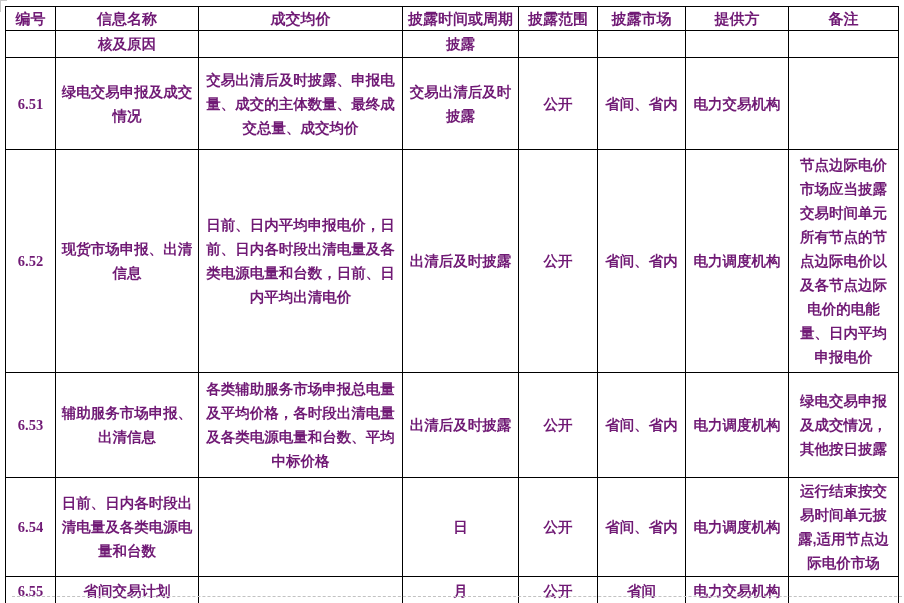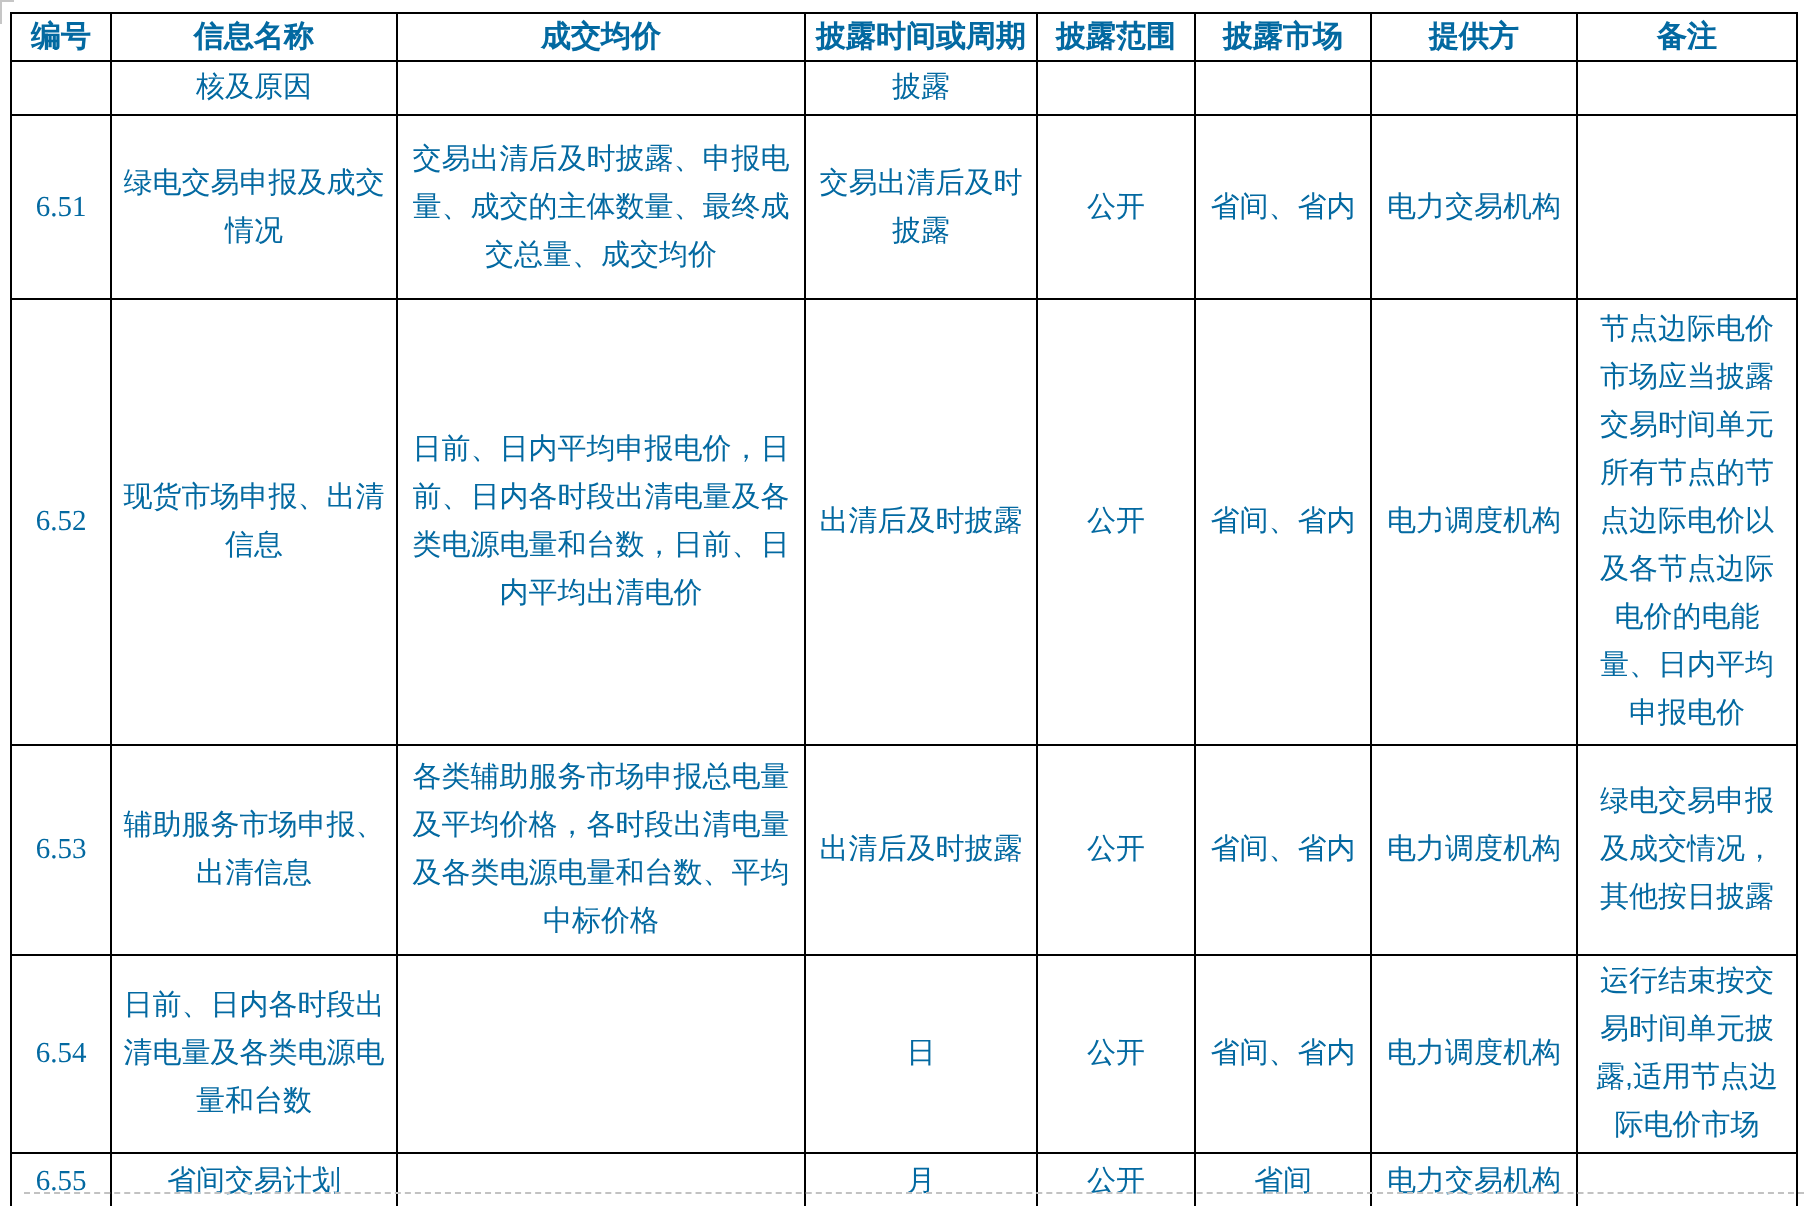--- a/index.html
+++ b/index.html
@@ -4,21 +4,21 @@
 <style>
   * { margin: 0; padding: 0; box-sizing: border-box; }
   html, body { background: #ffffff; }
   .page {
     position: relative;
     width: 904px;
     height: 603px;
     background: #ffffff;
     overflow: hidden;
     font-family: "Liberation Sans", sans-serif;
-    color: #0369a1;
+    color: #701a75;
   }
   .corner-artifact {
     position: absolute;
     left: 0; top: 0;
     width: 7px; height: 12px;
     border-left: 1px solid #c6c6c6;
     border-top: 1px solid #c6c6c6;
   }
   table.doc-table {
     position: absolute;
@@ -27,21 +27,21 @@
     border-collapse: collapse;
     table-layout: fixed;
   }
   table.doc-table td, table.doc-table th {
     border: 1px solid #000000;
     padding: 1px 5px;
     vertical-align: middle;
     text-align: center;
     font-size: 14.5px;
     line-height: 24px;
-    font-weight: normal;
+    font-weight: bold;
     overflow: hidden;
     word-break: break-all;
   }
   table.doc-table th {
     font-weight: bold;
     font-size: 15px;
     line-height: 21px;
   }
   table.doc-table tr.last-row td { border-bottom: none; }
   td.al { text-align: left; }

